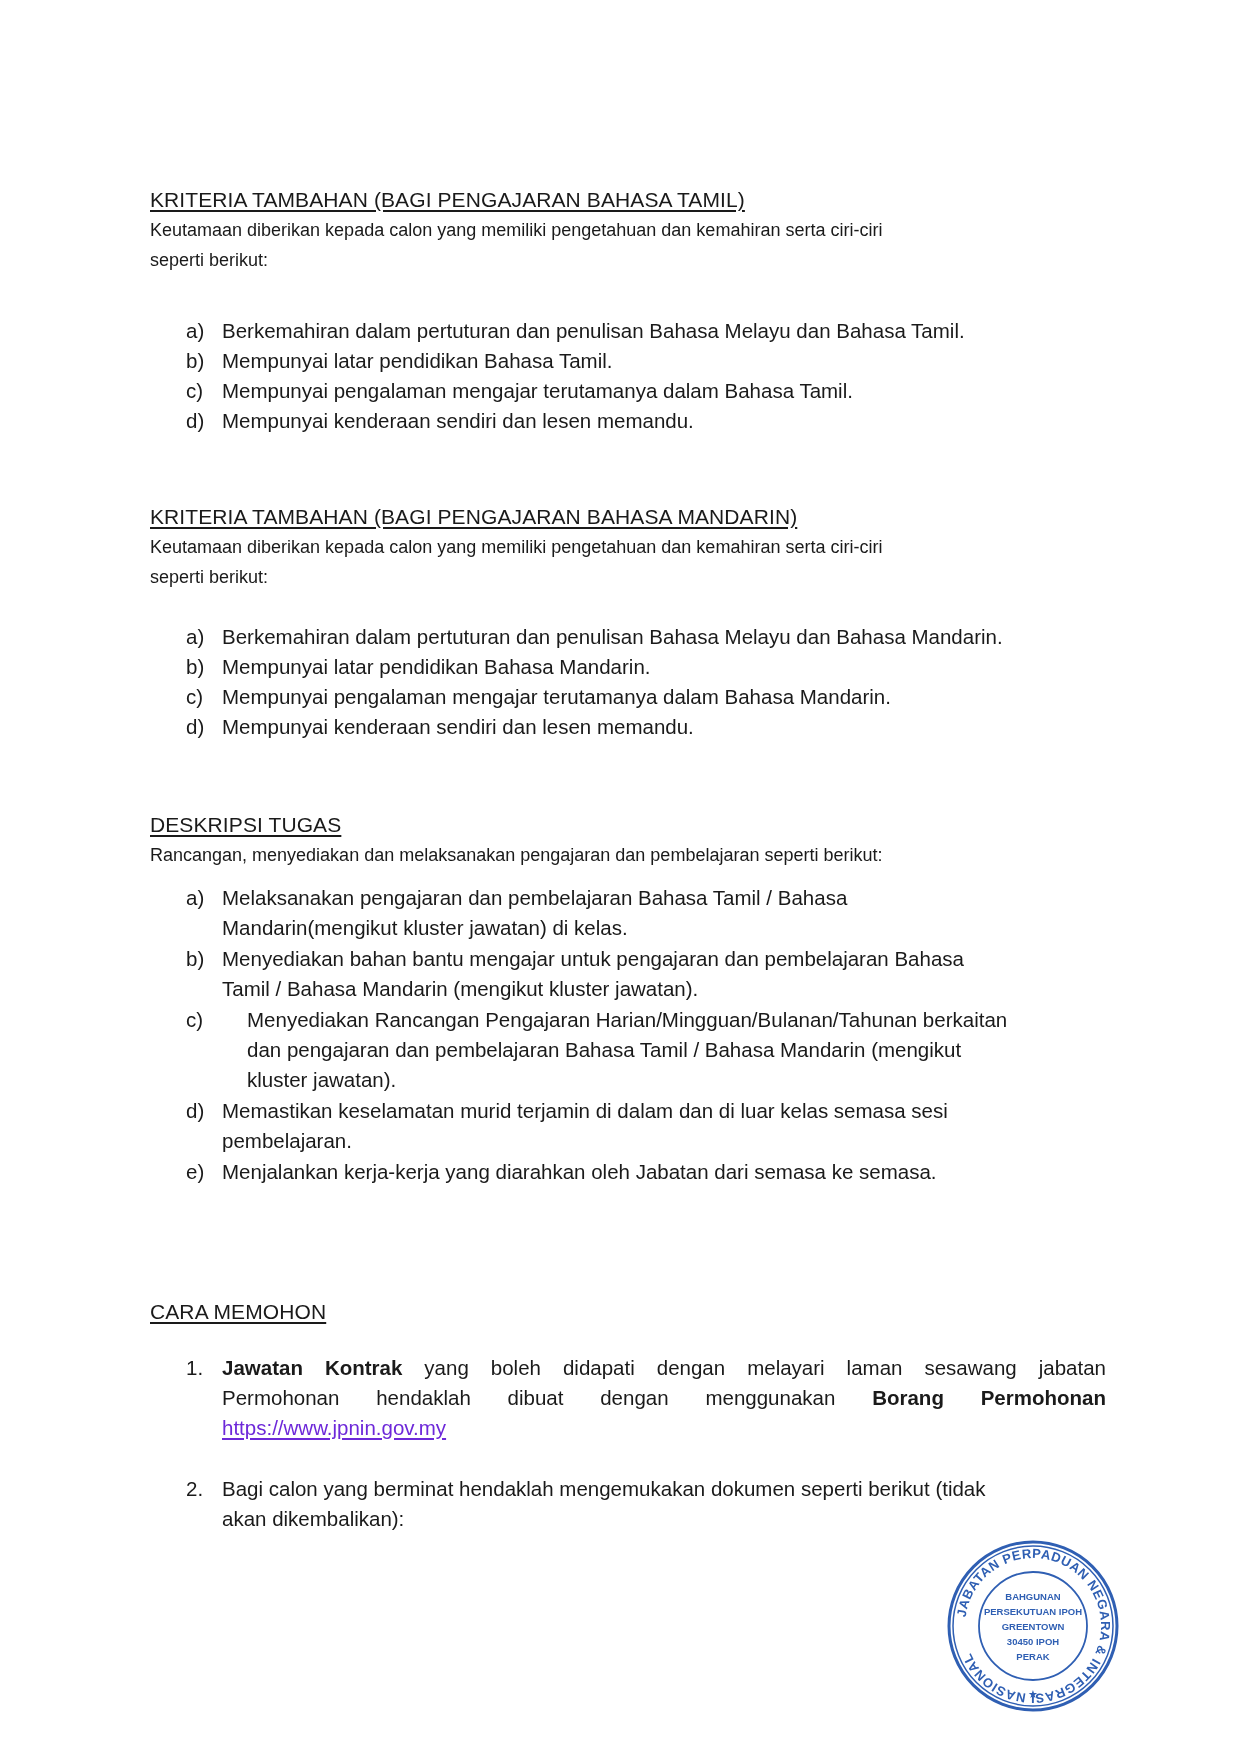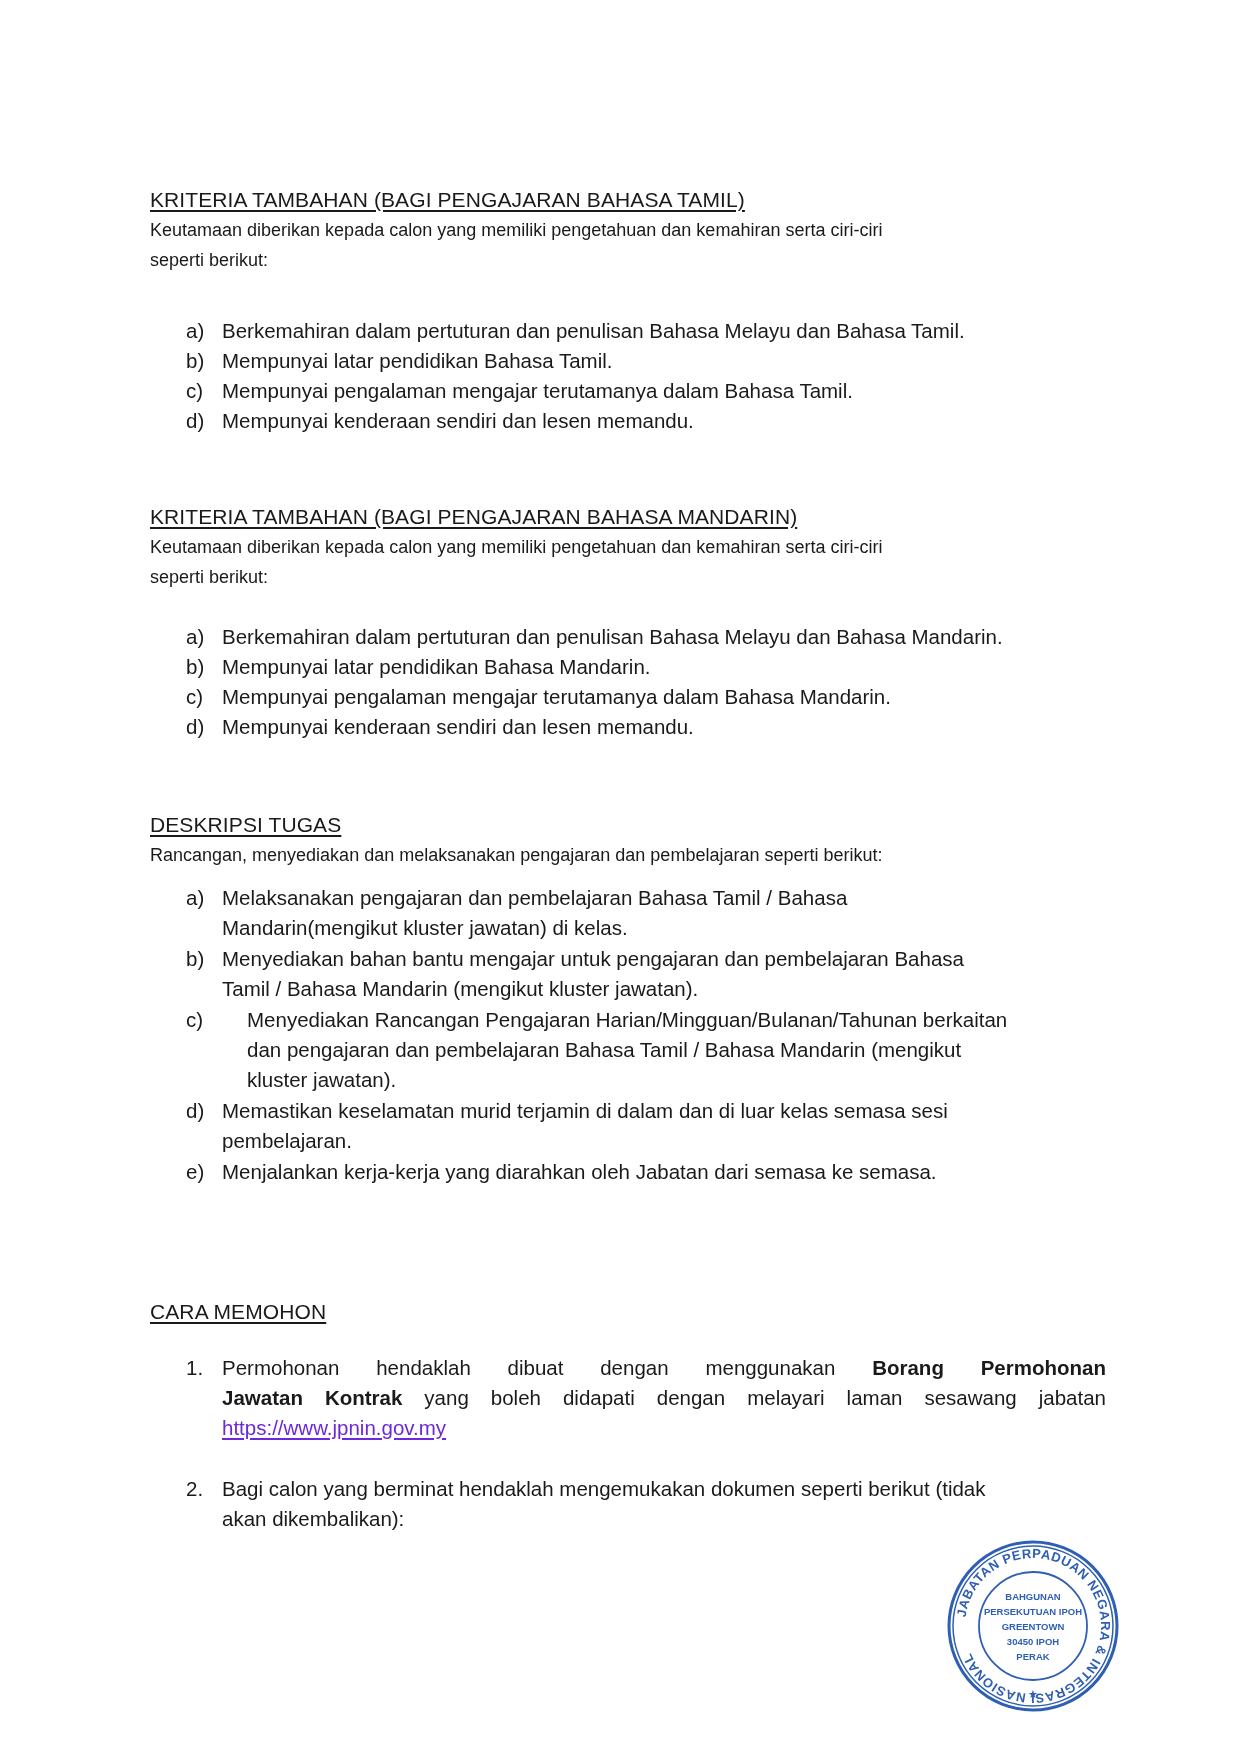--- a/index.html
+++ b/index.html
@@ -158,27 +158,27 @@
       <div class="nowrap">Menjalankan kerja-kerja yang diarahkan oleh Jabatan dari semasa ke semasa.</div>
     </div>
   </div>
 
   <div class="abs heading" style="left:150px; top:1264px;margin-top:36px;">CARA MEMOHON</div>
 
   <div class="item" style="left:186px; top:1353px; width:920px; height:92px;">
     <span class="marker">1.</span>
     <div class="text" style="width:884px;">
       <div class="justify" style="width:884px; height:30px; overflow:hidden;">
-        <span>Permohonan hendaklah dibuat dengan menggunakan</span>
-        <span class="bold">Borang Permohonan</span>
+        <span class="bold">Jawatan Kontrak</span>
+        <span>yang boleh didapati dengan melayari laman sesawang jabatan</span>
         <span style="display:inline-block; width:100%;"></span>
       </div>
       <div class="justify" style="width:884px; height:30px; overflow:hidden;">
-        <span class="bold">Jawatan Kontrak</span>
-        <span>yang boleh didapati dengan melayari laman sesawang jabatan</span>
+        <span>Permohonan hendaklah dibuat dengan menggunakan</span>
+        <span class="bold">Borang Permohonan</span>
         <span style="display:inline-block; width:100%;"></span>
       </div>
       <div class="nowrap">
         <a class="link" href="#">https://www.jpnin.gov.my</a>
       </div>
     </div>
   </div>
 
   <div class="item" style="left:186px; top:1474px; width:920px; height:60px;">
     <span class="marker">2.</span>

